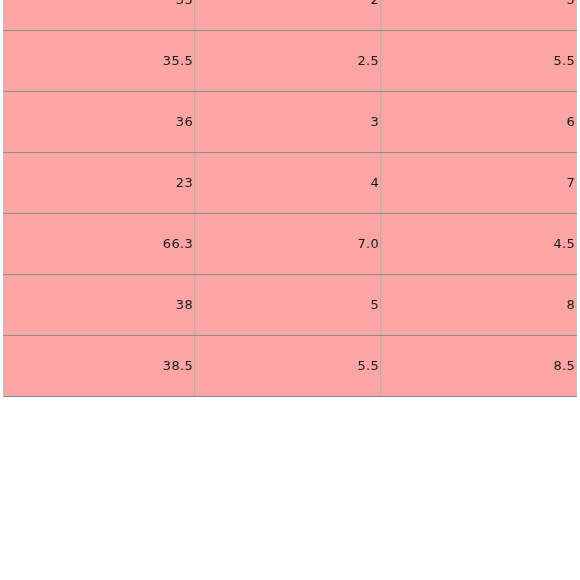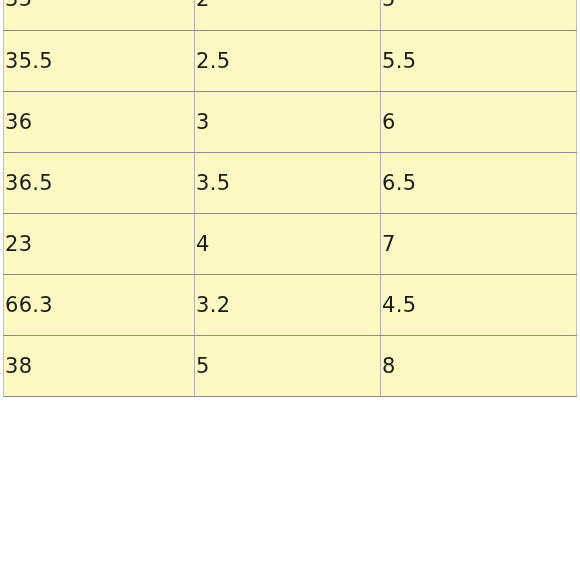--- a/index.html
+++ b/index.html
@@ -19,31 +19,31 @@
     left: 3px;
     top: -31px;            
     width: 573px;
     border-collapse: collapse;
     table-layout: fixed;
   }
 
   #size-chart-table td {
     height: 61px;
     box-sizing: border-box;
-    text-align: left;
+    text-align: right;
     vertical-align: middle;
-    font-size: 21px;
+    font-size: 13px;
     color: #1b1b1b;
     font-weight: 400;
     letter-spacing: 0.3px;
     border-top: 1px solid #8c8c8c;
     border-bottom: 1px solid #8c8c8c;
     border-left: 1px solid #b0b0b0;
     border-right: 1px solid #b0b0b0;
-    background: #fef9c3;
+    background: #fca5a5;
   }
 
   
   #size-chart-table td.col-eu  { width: 191px; border-left-color: #c2c2c2; }
   #size-chart-table td.col-uk  { width: 186px; }
   #size-chart-table td.col-us  { width: 196px; border-right-color: #c2c2c2; }
 
   
   #size-chart-table tr.row-clipped td { border-top: none; }
 </style>
@@ -61,33 +61,33 @@
         <td class="col-eu">35.5</td>
         <td class="col-uk">2.5</td>
         <td class="col-us">5.5</td>
       </tr>
       <tr>
         <td class="col-eu">36</td>
         <td class="col-uk">3</td>
         <td class="col-us">6</td>
       </tr>
       <tr>
-        <td class="col-eu">36.5</td>
-        <td class="col-uk">3.5</td>
-        <td class="col-us">6.5</td>
-      </tr>
-      <tr>
         <td class="col-eu">23</td>
         <td class="col-uk">4</td>
         <td class="col-us">7</td>
       </tr>
       <tr>
         <td class="col-eu">66.3</td>
-        <td class="col-uk">3.2</td>
+        <td class="col-uk">7.0</td>
         <td class="col-us">4.5</td>
       </tr>
       <tr>
         <td class="col-eu">38</td>
         <td class="col-uk">5</td>
         <td class="col-us">8</td>
       </tr>
+      <tr>
+        <td class="col-eu">38.5</td>
+        <td class="col-uk">5.5</td>
+        <td class="col-us">8.5</td>
+      </tr>
     </tbody>
 </table>
 
 </body></html>

